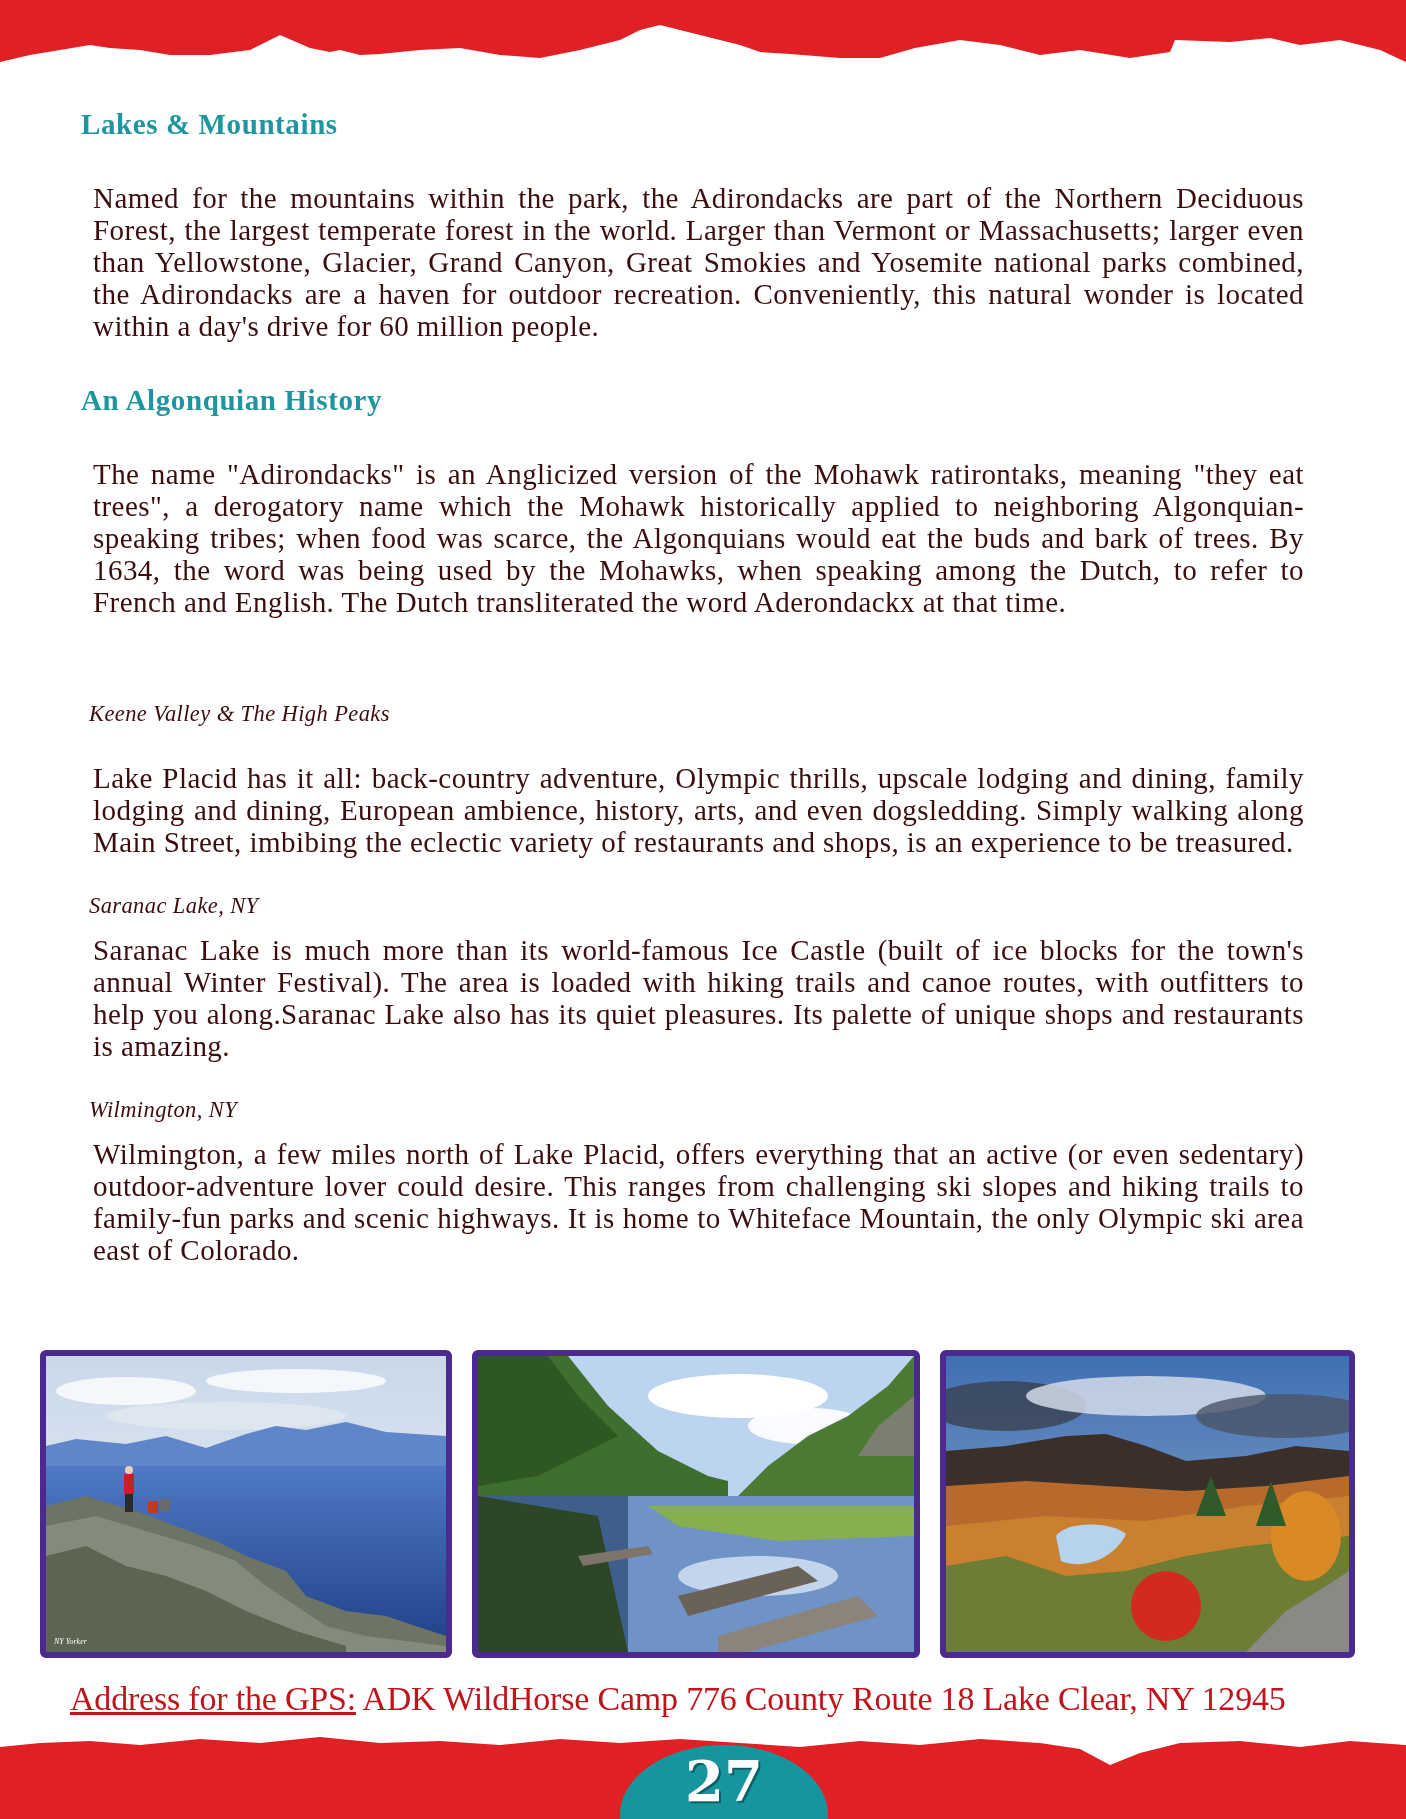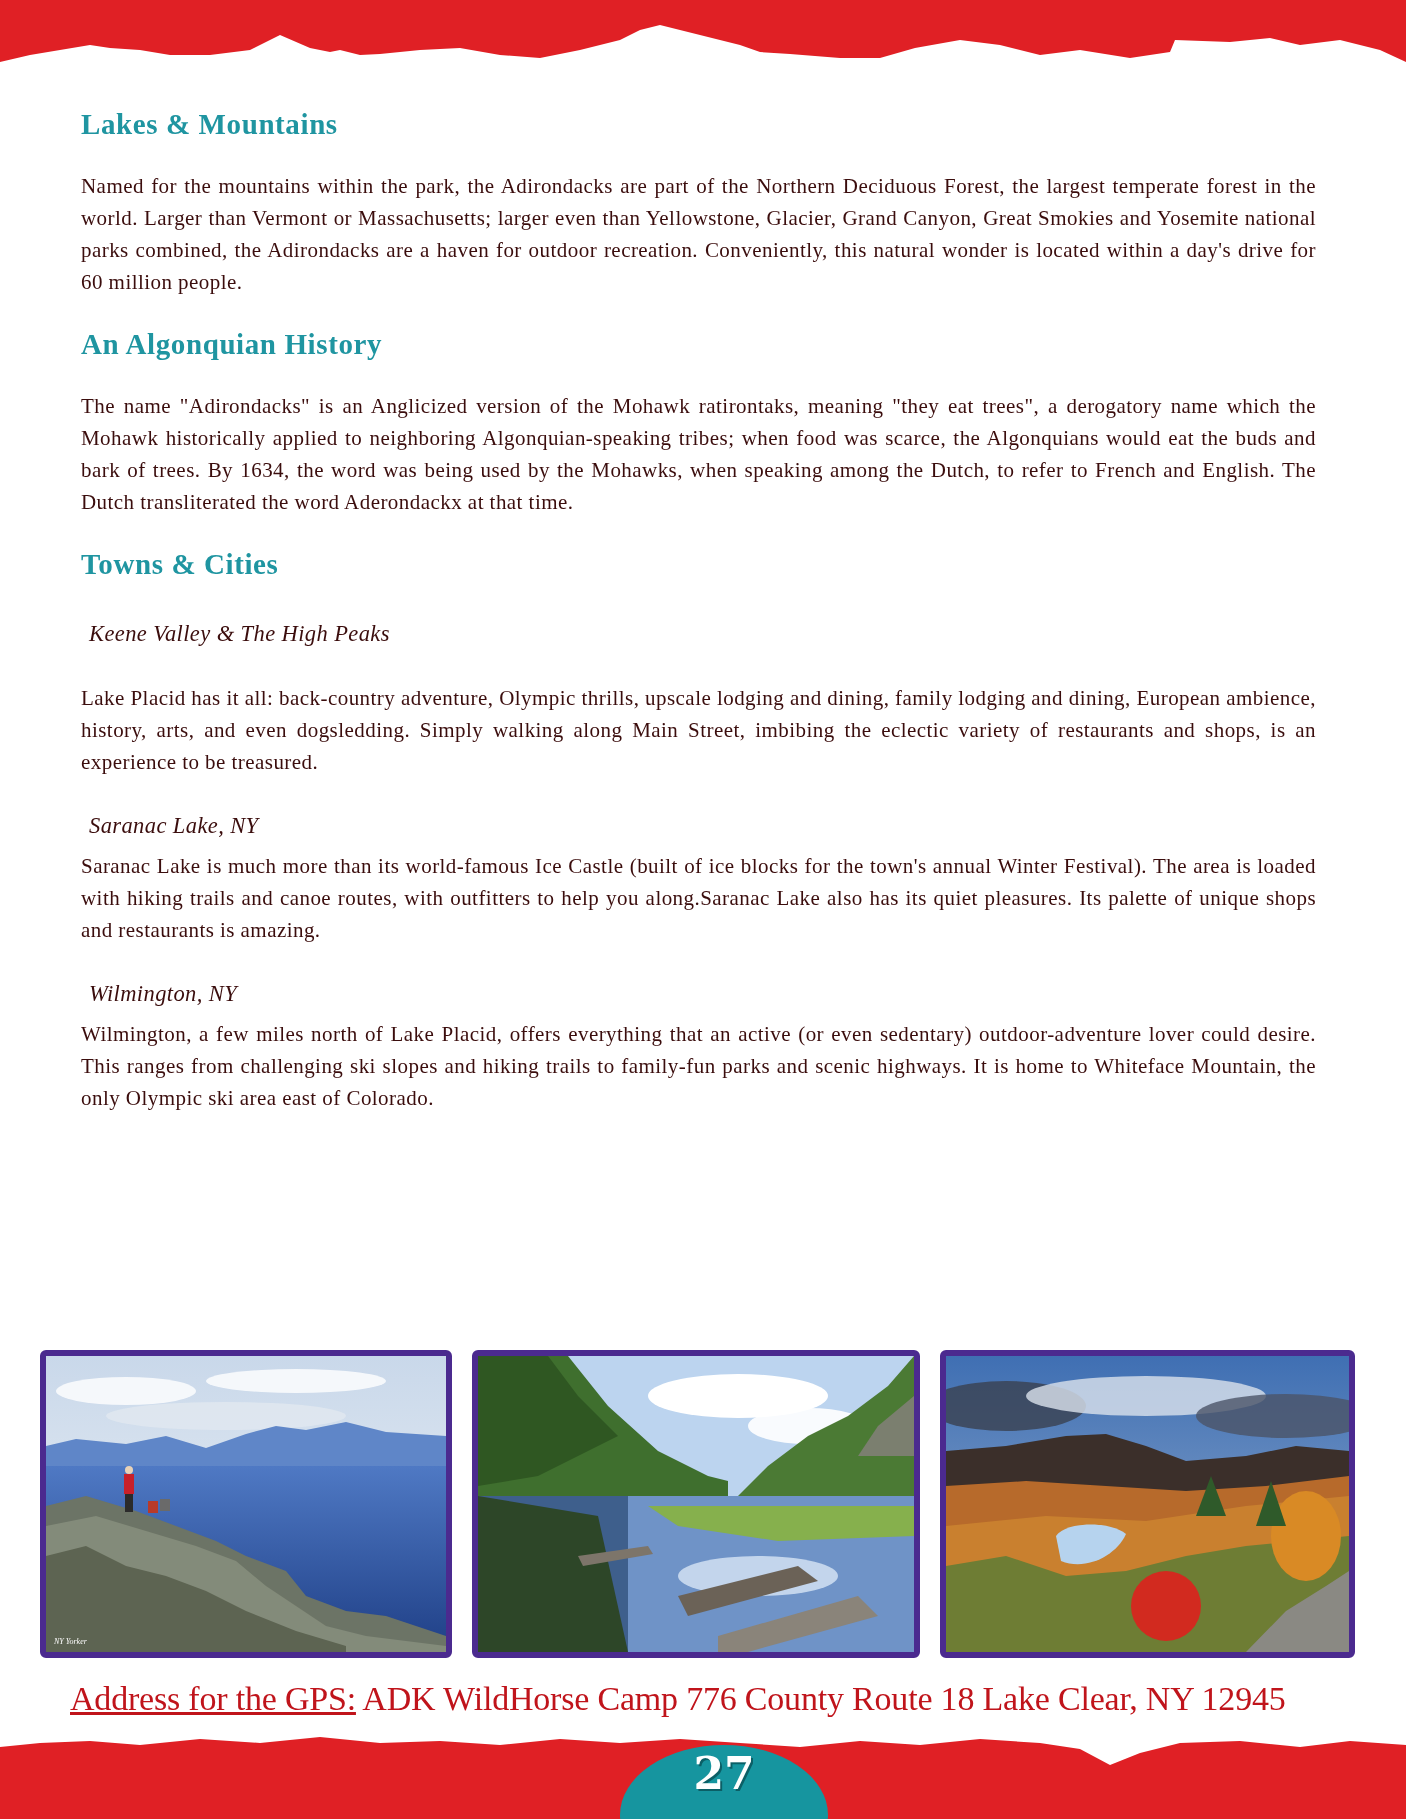--- a/index.html
+++ b/index.html
@@ -9,21 +9,21 @@
     font-family: "Liberation Serif", "DejaVu Serif", serif;
     color: #3b0d0d;
   }
   .top-banner { position: absolute; left: 0; top: 0; width: 1406px; height: 75px; }
   .bottom-banner { position: absolute; left: 0; top: 1735px; width: 1406px; height: 84px; }
   .content { position: absolute; left: 81px; top: 108px; width: 1235px; }
   .section-heading {
     color: #1f95a1; font-size: 29px; letter-spacing: 0.6px; margin: 0; line-height: 32px;
   }
   .para {
-    font-size: 21px; line-height: 32px; text-align: justify; margin: 0;
+    font-size: 29px; line-height: 32px; text-align: justify; margin: 12px;
     letter-spacing: 0.45px;
   }
   .gap-lg { height: 30px; }
   .gap-md { height: 30px; }
   .town-title { font-style: italic; font-size: 22.5px; line-height: 32px; margin: 8px; letter-spacing: 0.4px; }
   .town { margin-bottom: 32px; }
   .photos { position: absolute; top: 1350px; left: 40px; width: 1325px; height: 310px; }
   .photo {
     position: absolute; top: 0; height: 308px; border: 6px solid #4b2a8f; border-radius: 6px;
     box-sizing: border-box; overflow: hidden; background: #8b5cf6;
@@ -33,41 +33,40 @@
     position: absolute; left: 70px; top: 1680px; font-size: 34px; color: #c0141b;
     font-family: "Liberation Serif", serif; white-space: nowrap; letter-spacing: -0.2px;
   }
   .address .lbl { text-decoration: underline; text-decoration-color: #c0141b; }
   .page-num-badge {
     position: absolute; left: 620px; top: 1745px; width: 208px; height: 140px;
     background: #16959f; border-radius: 50%;
   }
   .page-num {
     position: absolute; left: 620px; top: 1748px; width: 208px; text-align: center;
-    color: #ffffff; font-family: "DejaVu Serif", serif; font-weight: bold; font-size: 44px;
+    color: #ffffff; font-family: "DejaVu Serif", serif; font-weight: bold; font-size: 56px;
     text-shadow: 2px 2px 0 #0b5f66;
   }
 </style>
 </head>
 <body>
 
 <svg class="top-banner" viewBox="0 0 1406 75" preserveAspectRatio="none">
   <path d="M0,0 H1406 V62 L1380,50 L1340,40 L1300,45 L1270,38 L1230,42 L1175,40 L1170,52 L1130,58 L1080,50 L1040,55 L1000,45 L960,40 L915,48 L880,58 L840,58 L790,54 L760,52 L740,45 L720,40 L680,30 L660,25 L640,30 L620,40 L580,50 L540,58 L500,55 L460,48 L420,50 L380,54 L360,55 L340,50 L330,52 L310,48 L280,35 L270,40 L250,50 L210,55 L170,55 L140,50 L110,48 L90,45 L60,50 L30,55 L0,62 Z" fill="#e02025"></path>
 </svg>
 
 <div class="content">
   <h2 class="section-heading">Lakes &amp; Mountains</h2>
   <div class="gap-lg"></div>
   <p class="para">Named for the mountains within the park, the Adirondacks are part of the Northern Deciduous Forest, the largest temperate forest in the world. Larger than Vermont or Massachusetts; larger even than Yellowstone, Glacier, Grand Canyon, Great Smokies and Yosemite national parks combined, the Adirondacks are a haven for outdoor recreation. Conveniently, this natural wonder is located within a day's drive for 60 million people.</p>
   <div class="gap-md"></div>
   <h2 class="section-heading">An Algonquian History</h2>
   <div class="gap-lg"></div>
   <p class="para">The name "Adirondacks" is an Anglicized version of the Mohawk ratirontaks, meaning "they eat trees", a derogatory name which the Mohawk historically applied to neighboring Algonquian-speaking tribes; when food was scarce, the Algonquians would eat the buds and bark of trees. By 1634, the word was being used by the Mohawks, when speaking among the Dutch, to refer to French and English. The Dutch transliterated the word Aderondackx at that time.</p>
   <div class="gap-md"></div>
-  <h2 class="section-heading">Towns &amp; Cities</h2>
   <div class="gap-lg"></div>
 
   <div class="town">
     <p class="town-title">Keene Valley &amp; The High Peaks</p>
   </div>
   <div class="town">
     <p class="para">Lake Placid has it all: back-country adventure, Olympic thrills, upscale lodging and dining, family lodging and dining, European ambience, history, arts, and even dogsledding. Simply walking along Main Street, imbibing the eclectic variety of restaurants and shops, is an experience to be treasured.</p>
   </div>
   <div class="town">
     <p class="town-title">Saranac Lake, NY</p>

